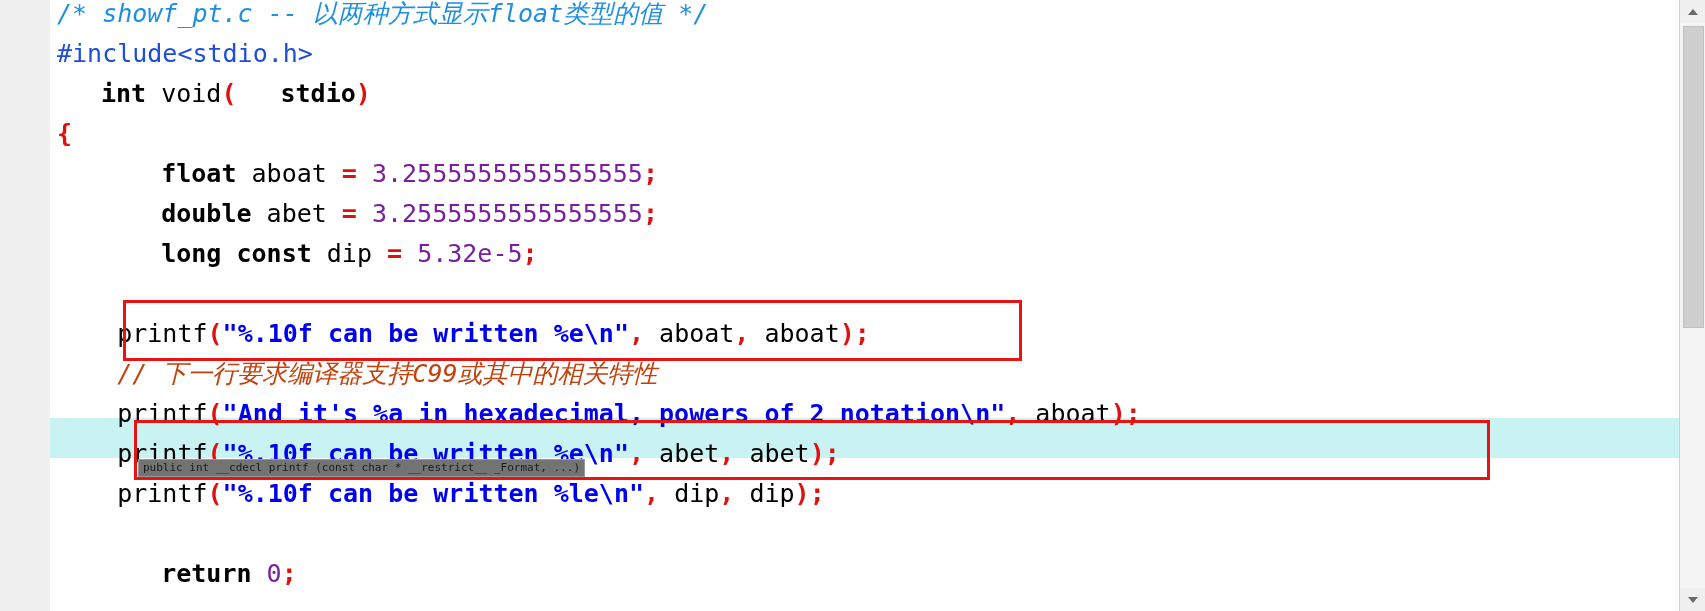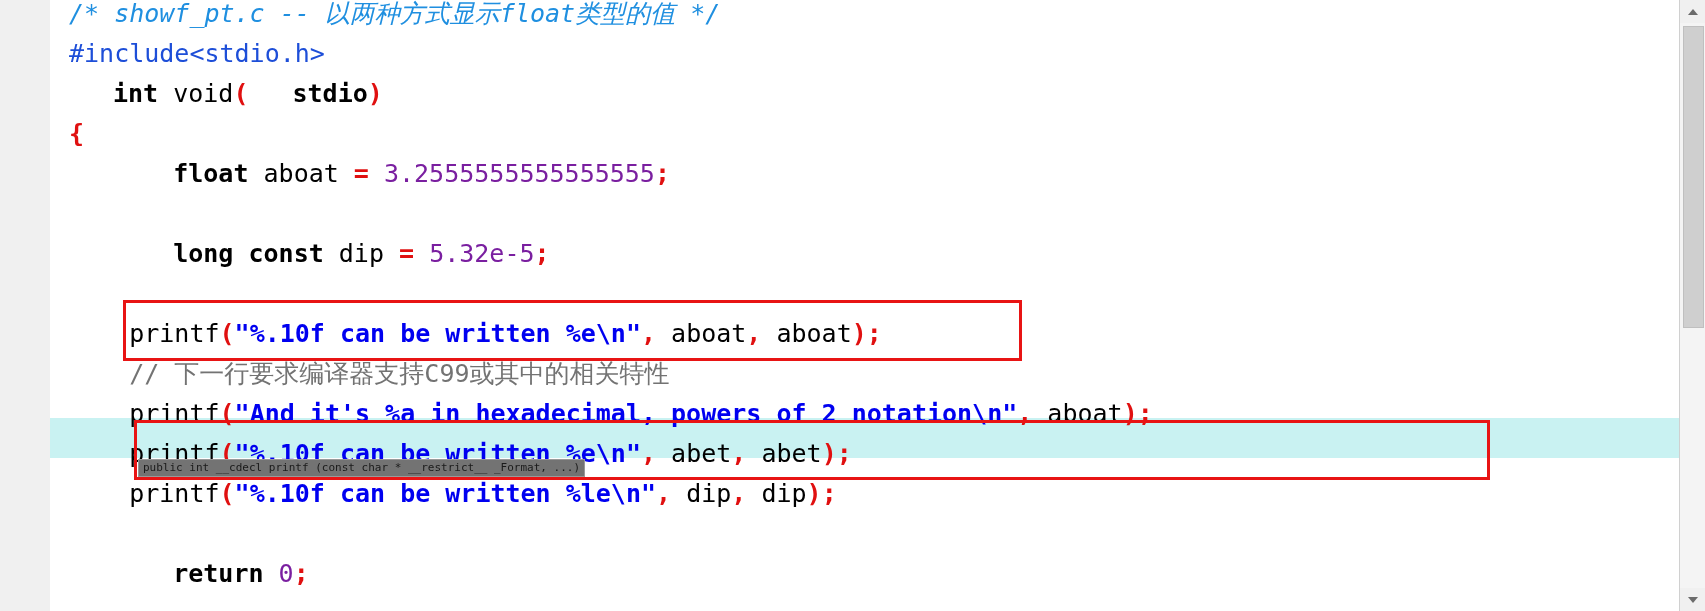--- a/index.html
+++ b/index.html
@@ -74,25 +74,25 @@
     color:#000000;
   }
   .line-hl{
     position:absolute;
     left:0;
     width:1630px;
     height:40px;
     background:#c9f2f2;
     z-index:0;
   }
-  .ltext{position:relative;z-index:1;padding-left:19px;}
+  .ltext{position:relative;z-index:1;padding-left:7px;}
 
   
   .t-comment{color:#1f8fe0;font-style:italic;}
-  .t-comment2{color:#737373;}
+  .t-comment2{color:#c2410c;font-style:italic;}
   .t-pre{color:#1d4ed8;}
   .t-kw{color:#000000;font-weight:bold;margin-left:44px;}
   .t-id{color:#000000;}
   .t-op{color:#e01010;font-weight:bold;}
   .t-num{color:#7a1fa0;}
   .t-str{color:#0000f0;font-weight:bold;}
 
   
   .annot-box{
     position:absolute;
@@ -185,20 +185,21 @@
     <div class="line" style="top:-6px"><span class="ltext"><span class="t-comment">/* showf_pt.c -- 以两种方式显示float类型的值 */</span></span></div>
 
     <div class="line" style="top:34px"><span class="ltext"><span class="t-pre">#include&lt;stdio.h&gt;</span></span></div>
 
     <div class="line" style="top:74px"><span class="ltext"><span class="t-kw">int</span><span class="t-id"> void</span><span class="t-op">(</span><span class="t-kw">stdio</span><span class="t-op">)</span></span></div>
 
     <div class="line" style="top:114px"><span class="ltext"><span class="t-op">{</span></span></div>
 
     <div class="line" style="top:154px"><span class="ltext"><span class="t-id">    </span><span class="t-kw">float</span><span class="t-id"> aboat </span><span class="t-op">=</span><span class="t-id"> </span><span class="t-num">3.2555555555555555</span><span class="t-op">;</span></span></div>
 
+    <div class="line" style="top:194px"><span class="ltext"><span class="t-id">    </span><span class="t-kw">double</span><span class="t-id"> abet </span><span class="t-op">=</span><span class="t-id"> </span><span class="t-num">3.2555555555555555</span><span class="t-op">;</span></span></div>
 
     <div class="line" style="top:234px"><span class="ltext"><span class="t-id">    </span><span class="t-kw">long const</span><span class="t-id"> dip </span><span class="t-op">=</span><span class="t-id"> </span><span class="t-num">5.32e-5</span><span class="t-op">;</span></span></div>
 
     <div class="line" style="top:274px"><span class="ltext"></span></div>
 
     <div class="line" style="top:314px"><span class="ltext"><span class="t-id">    printf</span><span class="t-op">(</span><span class="t-str">"%.10f can be written %e\n"</span><span class="t-op">,</span><span class="t-id"> aboat</span><span class="t-op">,</span><span class="t-id"> aboat</span><span class="t-op">);</span></span></div>
 
     <div class="line" style="top:354px"><span class="ltext"><span class="t-id">    </span><span class="t-comment2">// 下一行要求编译器支持C99或其中的相关特性</span></span></div>
 
     <div class="line" style="top:394px"><span class="ltext"><span class="t-id">    printf</span><span class="t-op">(</span><span class="t-str">"And it's %a in hexadecimal, powers of 2 notation\n"</span><span class="t-op">,</span><span class="t-id"> aboat</span><span class="t-op">);</span></span></div>

